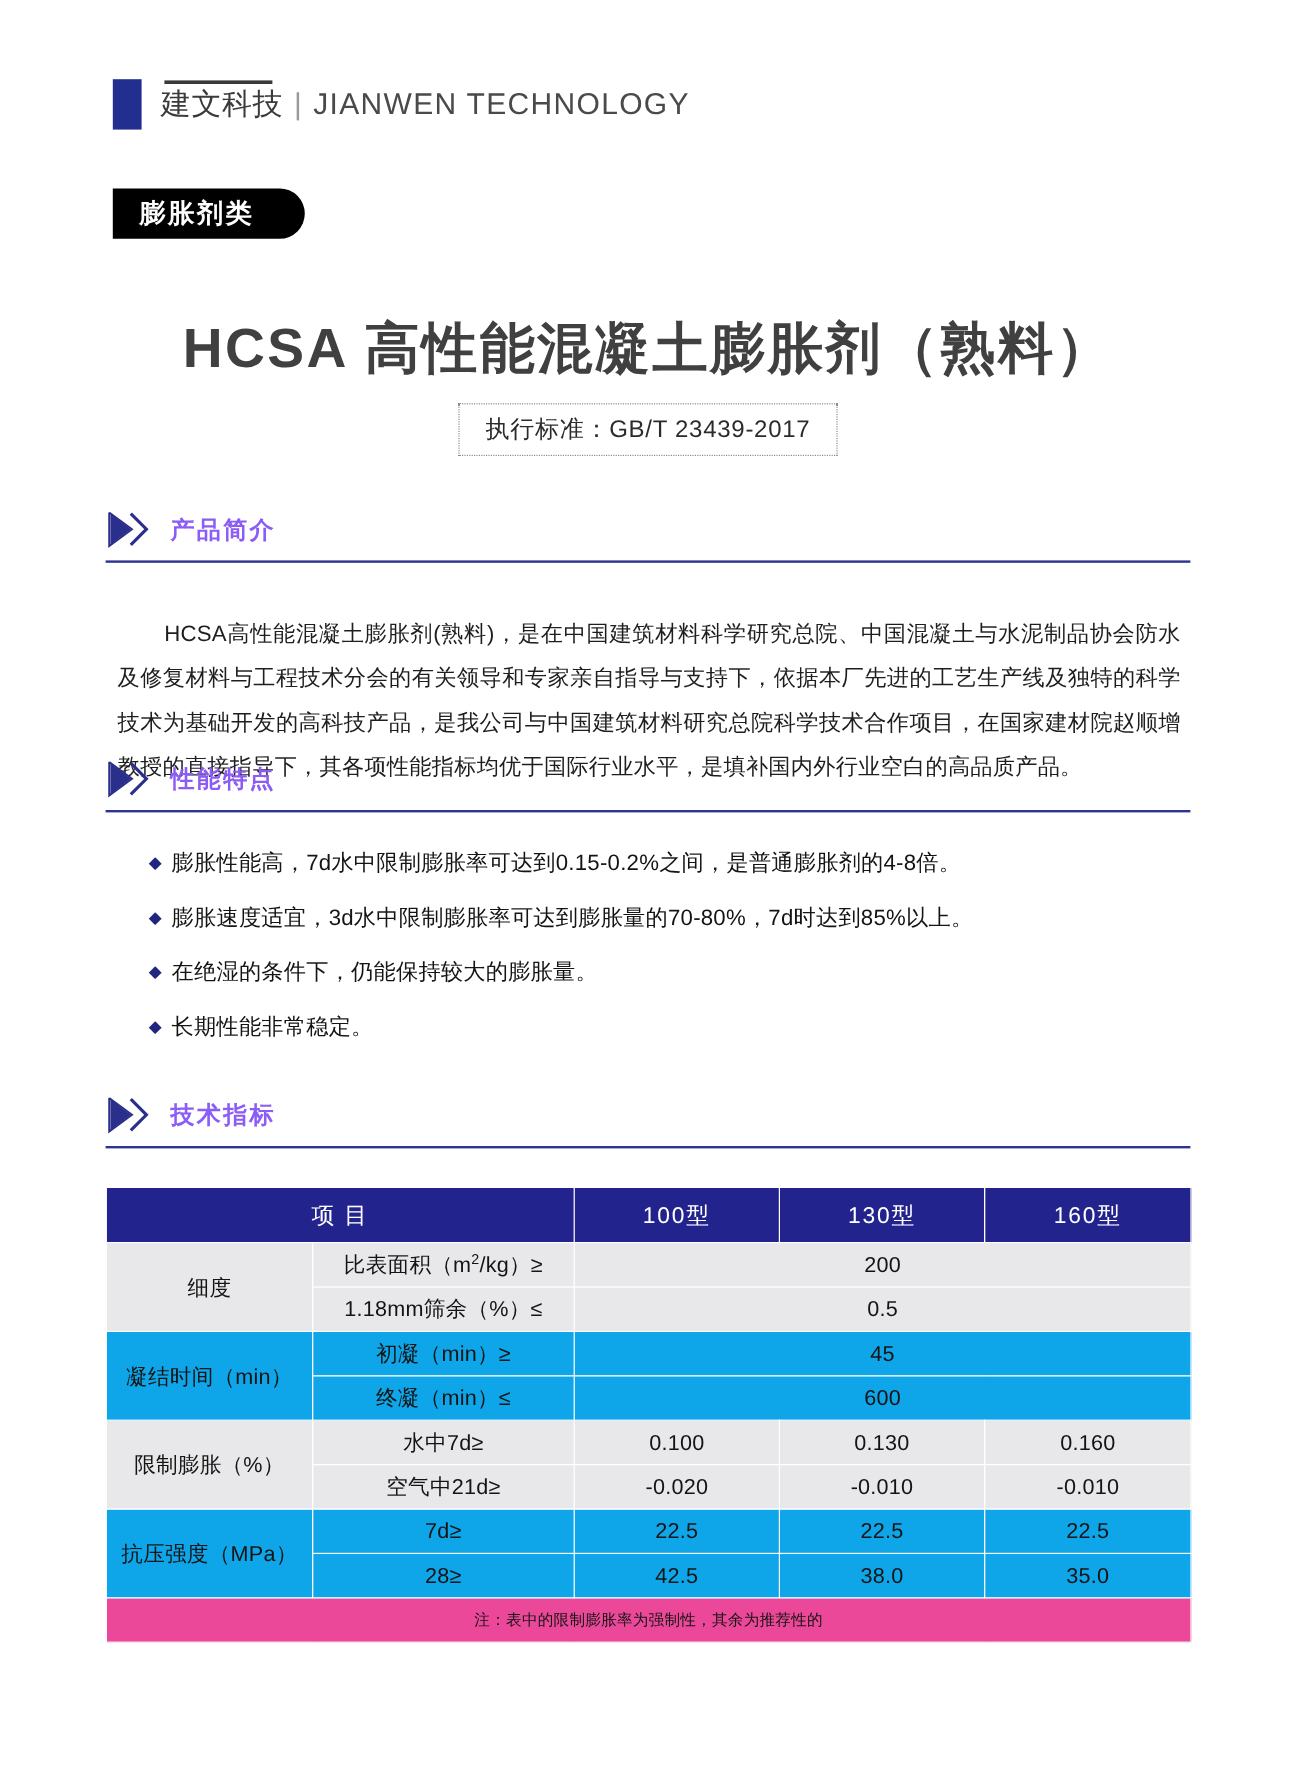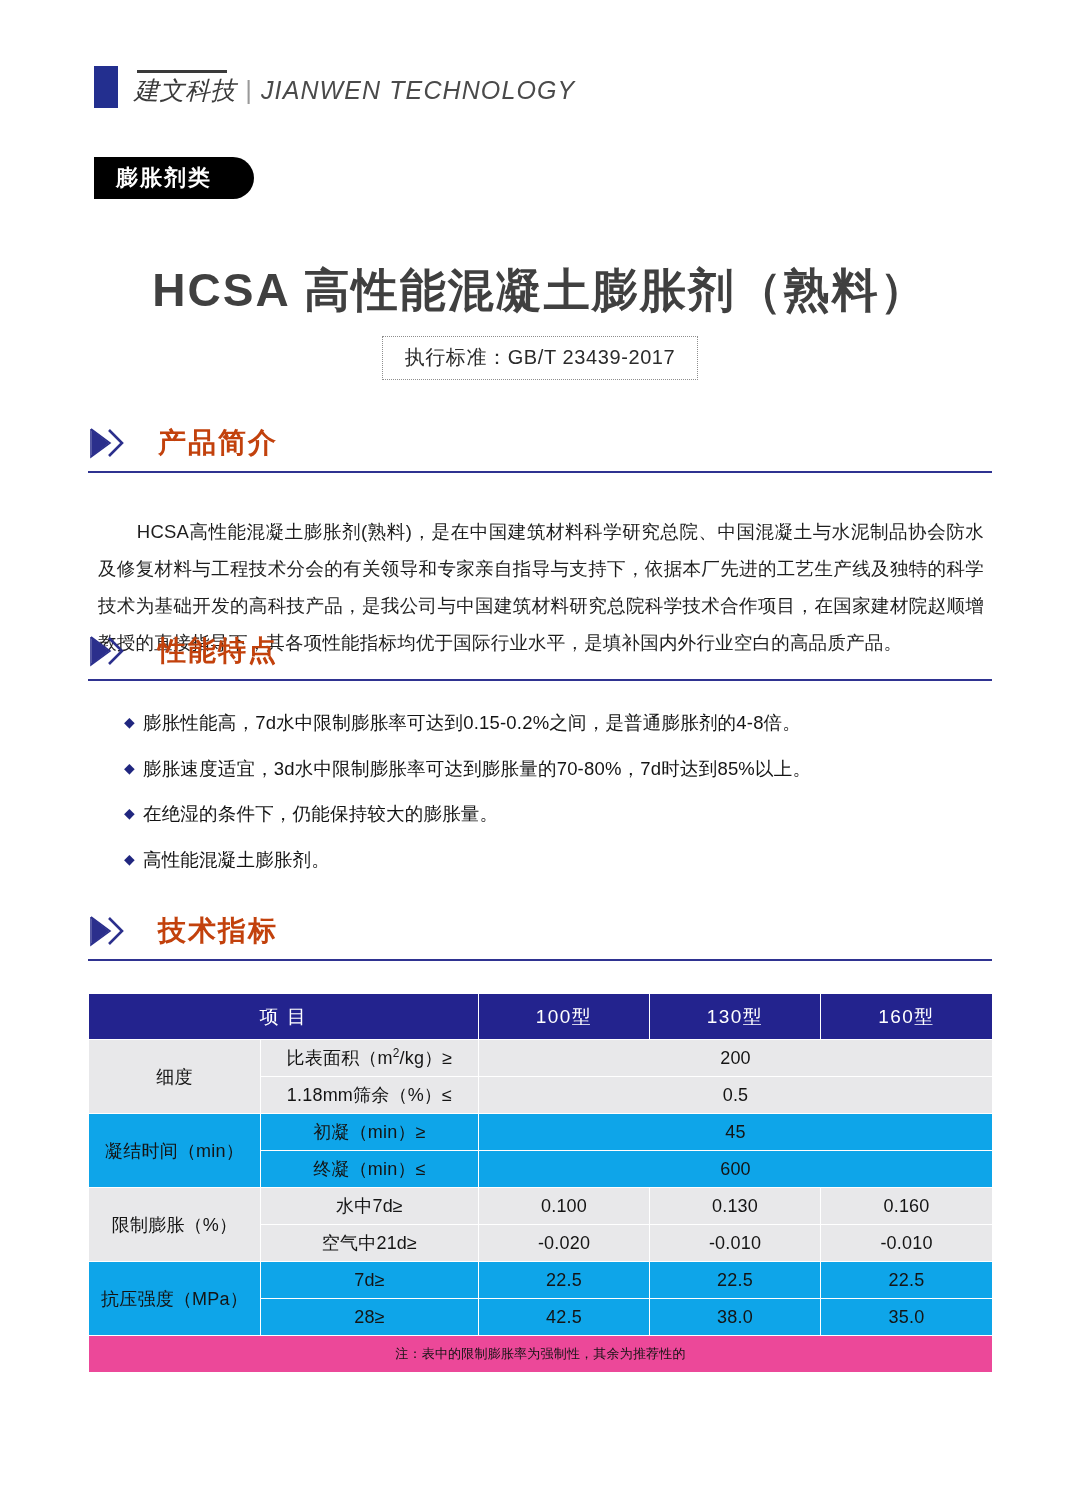--- a/index.html
+++ b/index.html
@@ -22,22 +22,21 @@
     position: relative;
     background: #ffffff;
   }
 
   
   .brand {
     position: absolute;
     left: 94px;
     top: 62px;
     display: flex;
-    align-items: flex-end;
-    font-style: italic;
+    align-items: center;
   }
   .brand-mark {
     width: 24px;
     height: 42px;
     background: #232f8f;
     flex: none;
     margin-top: 4px;
   }
   .brand-text-wrap {
     margin-left: 16px;
@@ -112,25 +111,25 @@
   
   .section { position: absolute; left: 88px; width: 904px; }
   .sec-head {
     display: flex;
     align-items: center;
     padding-bottom: 9px;
     border-bottom: 2px solid #2f3391;
   }
   .sec-icon { flex: none; width: 46px; height: 34px; }
   .sec-title {
-    font-size: 28px;
+    font-size: 20px;
     font-weight: bold;
-    color: #c2410c;
+    color: #8b5cf6;
     letter-spacing: 2px;
-    margin-left: 24px;
+    margin-left: 8px;
   }
 
   
   .para {
     margin-top: 40px;
     font-size: 18.5px;
     line-height: 2.0;
     color: #1e1e1e;
     text-align: justify;
     text-indent: 2.1em;
@@ -249,21 +248,21 @@
       <div class="bullet">
         <span class="bullet-mark">◆</span>
         <span>膨胀速度适宜，3d水中限制膨胀率可达到膨胀量的70-80%，7d时达到85%以上。</span>
       </div>
       <div class="bullet">
         <span class="bullet-mark">◆</span>
         <span>在绝湿的条件下，仍能保持较大的膨胀量。</span>
       </div>
       <div class="bullet">
         <span class="bullet-mark">◆</span>
-        <span>高性能混凝土膨胀剂。</span>
+        <span>长期性能非常稳定。</span>
       </div>
     </div>
   </div>
 
   <div class="section" style="top:912px;">
     <div class="sec-head">
       <svg class="sec-icon" viewBox="0 0 46 34">
         <polygon points="4,4 4,30 21,17" fill="#2b2f8c"></polygon>
         <polyline points="3,3 3,31 22,17 3,3" fill="none" stroke="#2b2f8c" stroke-width="1.6"></polyline>
         <polyline points="21,4 34,17 21,30" fill="none" stroke="#2b2f8c" stroke-width="2.6"></polyline>

